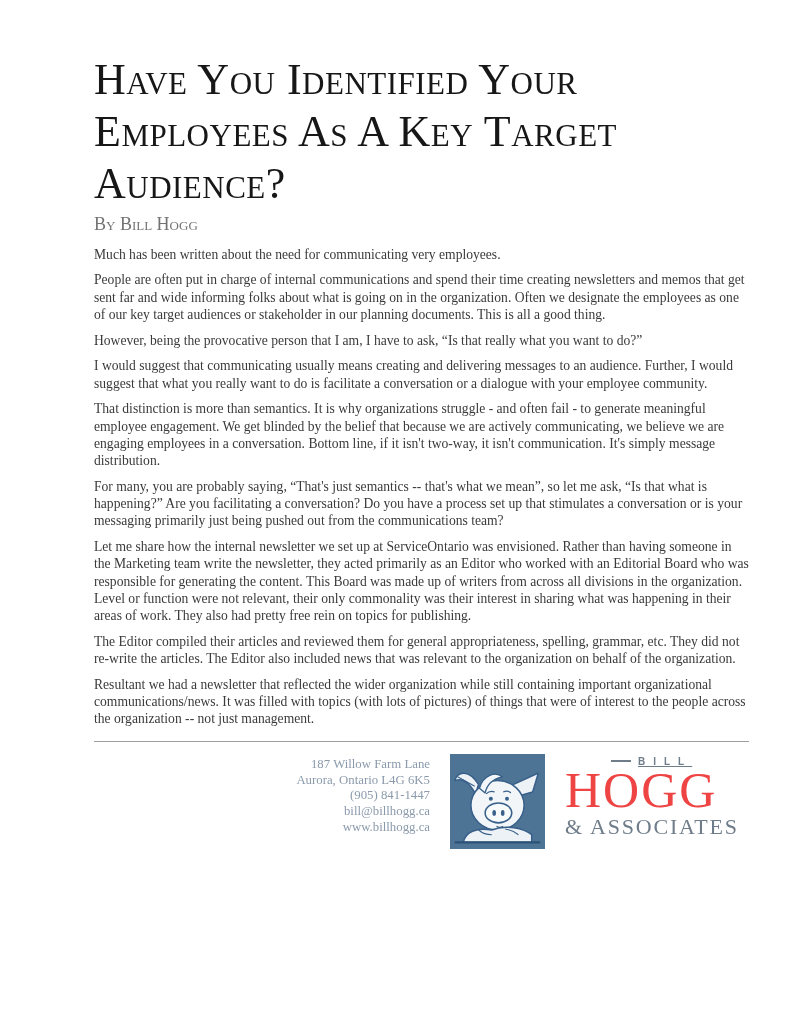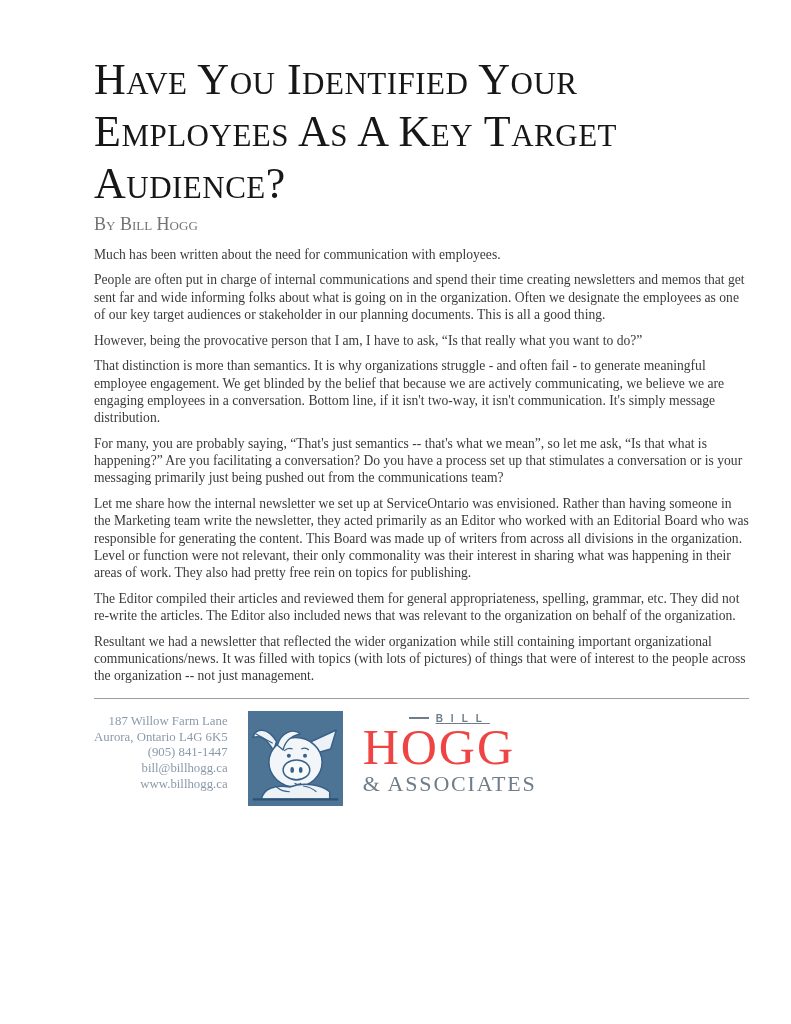--- a/index.html
+++ b/index.html
@@ -36,20 +36,21 @@
     color: #3a3a3a;
     text-align: left;
   }
   .divider {
     border: none;
     border-top: 1.5px solid #9d9d9d;
     margin: 13px 0 12px 0;
   }
   .footer {
     display: flex;
+    justify-content: flex-end;
     align-items: flex-start;
     gap: 20px;
   }
   .address {
     text-align: right;
     font-size: 12.8px;
     line-height: 1.24;
     color: #8b9aab;
     padding-top: 3px;
   }
@@ -86,23 +87,24 @@
 </head>
 <body>
 
 <div class="doc">
 
   <h1 class="title">Have You Identified Your Employees As A Key Target Audience?</h1>
 
   <div class="byline">By Bill Hogg</div>
 
   <div class="body">
-    <p>Much has been written about the need for communication with employees.</p>
+    <p>Much has been written about the need for communicating very employees.</p>
     <p>People are often put in charge of internal communications and spend their time creating newsletters and memos that get sent far and wide informing folks about what is going on in the organization. Often we designate the employees as one of our key target audiences or stakeholder in our planning documents. This is all a good thing.</p>
     <p>However, being the provocative person that I am, I have to ask, “Is that really what you want to do?”</p>
+    <p>I would suggest that communicating usually means creating and delivering messages to an audience. Further, I would suggest that what you really want to do is facilitate a conversation or a dialogue with your employee community.</p>
     <p>That distinction is more than semantics. It is why organizations struggle - and often fail - to generate meaningful employee engagement. We get blinded by the belief that because we are actively communicating, we believe we are engaging employees in a conversation. Bottom line, if it isn't two-way, it isn't communication. It's simply message distribution.</p>
     <p>For many, you are probably saying, “That's just semantics -- that's what we mean”, so let me ask, “Is that what is happening?” Are you facilitating a conversation? Do you have a process set up that stimulates a conversation or is your messaging primarily just being pushed out from the communications team?</p>
     <p>Let me share how the internal newsletter we set up at ServiceOntario was envisioned. Rather than having someone in the Marketing team write the newsletter, they acted primarily as an Editor who worked with an Editorial Board who was responsible for generating the content. This Board was made up of writers from across all divisions in the organization. Level or function were not relevant, their only commonality was their interest in sharing what was happening in their areas of work. They also had pretty free rein on topics for publishing.</p>
     <p>The Editor compiled their articles and reviewed them for general appropriateness, spelling, grammar, etc. They did not re-write the articles. The Editor also included news that was relevant to the organization on behalf of the organization.</p>
     <p>Resultant we had a newsletter that reflected the wider organization while still containing important organizational communications/news. It was filled with topics (with lots of pictures) of things that were of interest to the people across the organization -- not just management.</p>
   </div>
 
   <hr class="divider">
 
   <div class="footer">

